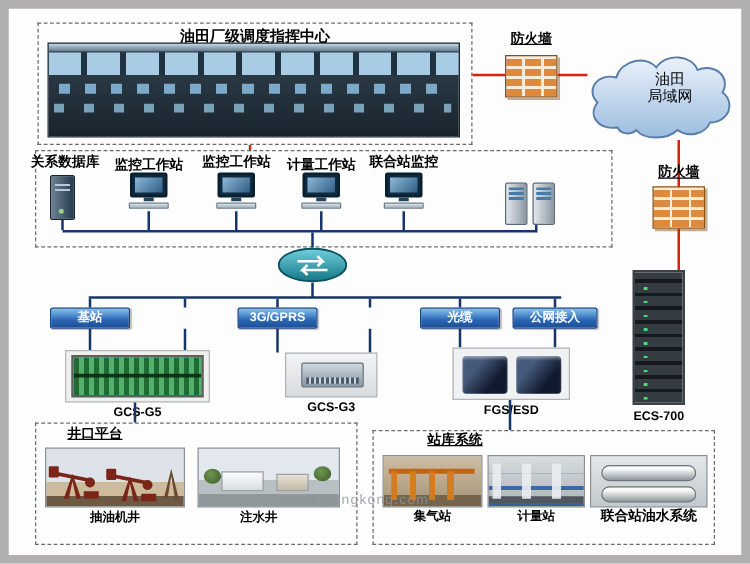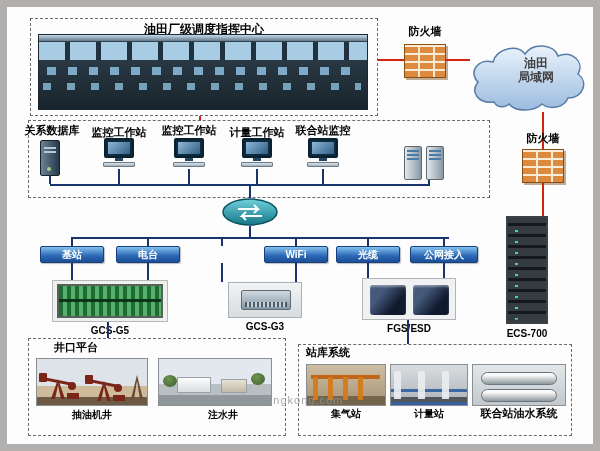--- a/index.html
+++ b/index.html
@@ -5,21 +5,21 @@
   * { margin:0; padding:0; box-sizing:border-box; }
   html,body { width:600px; height:451px; }
   body { font-family:"Liberation Sans","DejaVu Sans",sans-serif; background:#fff; }
   .stage { position:relative; width:600px; height:451px; background:#b2b0ae; overflow:hidden; }
   .paper { position:absolute; left:7px; top:7px; width:586px; height:437px; background:#fdfdfd; }
 
   .dash-box { position:absolute; border:1px dashed #6b6b6b; }
   .box-title { position:absolute; top:2px; left:0; right:0; text-align:center; font-size:12px; font-weight:bold; color:#000; }
   .cap { position:absolute; font-size:10px; font-weight:bold; color:#000; text-align:center; line-height:11px; }
   .lbl9 { font-size:11px; }
-  .lbl11 { font-size:11px; }
+  .lbl11 { font-size:11px;text-decoration:underline; }
 
   .hl { position:absolute; height:2px; background:#17356b; }
   .vl { position:absolute; width:2px; background:#17356b; }
   .red { background:#d3250e; }
 
   
   .ctrl-photo { position:absolute; overflow:hidden; border:1px solid #1d2730;
     background:
       linear-gradient(rgba(205,224,238,.95),rgba(140,170,195,.55)) 0 0/100% 6px no-repeat,
       repeating-linear-gradient(90deg,#a8cce4 0 26px,#20323f 26px 31px) 0 7px/100% 18px no-repeat,
@@ -90,21 +90,21 @@
   .meter { background:
       repeating-linear-gradient(90deg,rgba(235,238,240,.9) 0 7px,rgba(235,238,240,0) 7px 24px) 3px 6px/94% 70% no-repeat,
       repeating-linear-gradient(0deg,rgba(52,98,160,.95) 0 3px,rgba(52,98,160,0) 3px 13px) 0 14px/100% 26px no-repeat,
       linear-gradient(rgba(70,76,82,.9),rgba(70,76,82,.9)) 0 100%/100% 8px no-repeat,
       linear-gradient(#d9dde0,#aab1b6); }
   .tanks { background:linear-gradient(#e3e7ea,#c2c8cc); }
   .tank { position:absolute; left:8px; right:8px; height:13px; border-radius:7px; background:linear-gradient(#fafafa 20%,#8f989e); border:1px solid #6d767c; }
   .tk1 { top:7px; } .tk2 { top:24px; }
 
   .cloud-wrap { position:absolute; }
-  .cloud-text { position:absolute; text-align:center; font-size:12px; font-weight:bold; color:#404040; line-height:14px; }
+  .cloud-text { position:absolute; text-align:center; font-size:12px; font-weight:normal; color:#000000; line-height:14px; }
   .router-wrap { position:absolute; }
   .watermark { position:absolute; font-size:11px; color:#8e9499; letter-spacing:1px; opacity:.8; z-index:6; text-align:center; }
 </style>
 </head>
 <body>
 
 <div class="stage">
   <div class="paper"></div>
 
   <div class="dash-box" style="left:30px;top:18px;width:348px;height:98px">
@@ -208,22 +208,21 @@
 
   <div class="hl" style="left:71px;top:237px;width:378px"></div>
   <div class="vl" style="left:71px;top:239px;height:7px"></div>
   <div class="vl" style="left:147px;top:239px;height:7px"></div>
   <div class="vl" style="left:221px;top:239px;height:7px"></div>
   <div class="vl" style="left:295px;top:239px;height:7px"></div>
   <div class="vl" style="left:367px;top:239px;height:7px"></div>
   <div class="vl" style="left:443px;top:239px;height:7px"></div>
 
   <div class="blue" style="left:40px;top:246px;width:64px">基站</div>
-  <div class="blue" style="left:116px;top:246px;width:64px">电台</div>
-  <div class="blue" style="left:264px;top:246px;width:64px">WiFi</div>
+  <div class="blue" style="left:190px;top:246px;width:64px">3G/GPRS</div>
   <div class="blue" style="left:336px;top:246px;width:64px">光缆</div>
   <div class="blue" style="left:410px;top:246px;width:68px">公网接入</div>
 
   <div class="vl" style="left:71px;top:263px;height:17px"></div>
   <div class="vl" style="left:147px;top:263px;height:17px"></div>
   <div class="vl" style="left:221px;top:263px;height:19px"></div>
   <div class="vl" style="left:295px;top:263px;height:19px"></div>
   <div class="vl" style="left:367px;top:263px;height:15px"></div>
   <div class="vl" style="left:443px;top:263px;height:15px"></div>
 
@@ -271,24 +270,24 @@
     </svg>
   </div>
   <div class="cap" style="left:36px;top:409px;width:112px">抽油机井</div>
 
   <div class="photo inject" style="left:158px;top:358px;width:114px;height:48px">
     <div class="bld b1"></div>
     <div class="bld b2"></div>
     <div class="tree t1"></div>
     <div class="tree t2"></div>
   </div>
-  <div class="cap" style="left:166px;top:409px;width:114px">注水井</div>
+  <div class="cap" style="left:150px;top:409px;width:114px">注水井</div>
 
   <div class="dash-box" style="left:298px;top:344px;width:274px;height:92px"></div>
-  <div class="cap lbl11" style="left:306px;top:347px;width:80px;text-align:left">站库系统</div>
+  <div class="cap lbl11" style="left:306px;top:347px;width:80px;text-align:right">站库系统</div>
 
   <div class="photo gas" style="left:306px;top:364px;width:80px;height:42px"></div>
   <div class="cap" style="left:306px;top:408px;width:80px">集气站</div>
 
   <div class="photo meter" style="left:390px;top:364px;width:78px;height:42px"></div>
   <div class="cap" style="left:390px;top:408px;width:78px">计量站</div>
 
   <div class="photo tanks" style="left:472px;top:364px;width:94px;height:42px">
     <div class="tank tk1"></div>
     <div class="tank tk2"></div>

